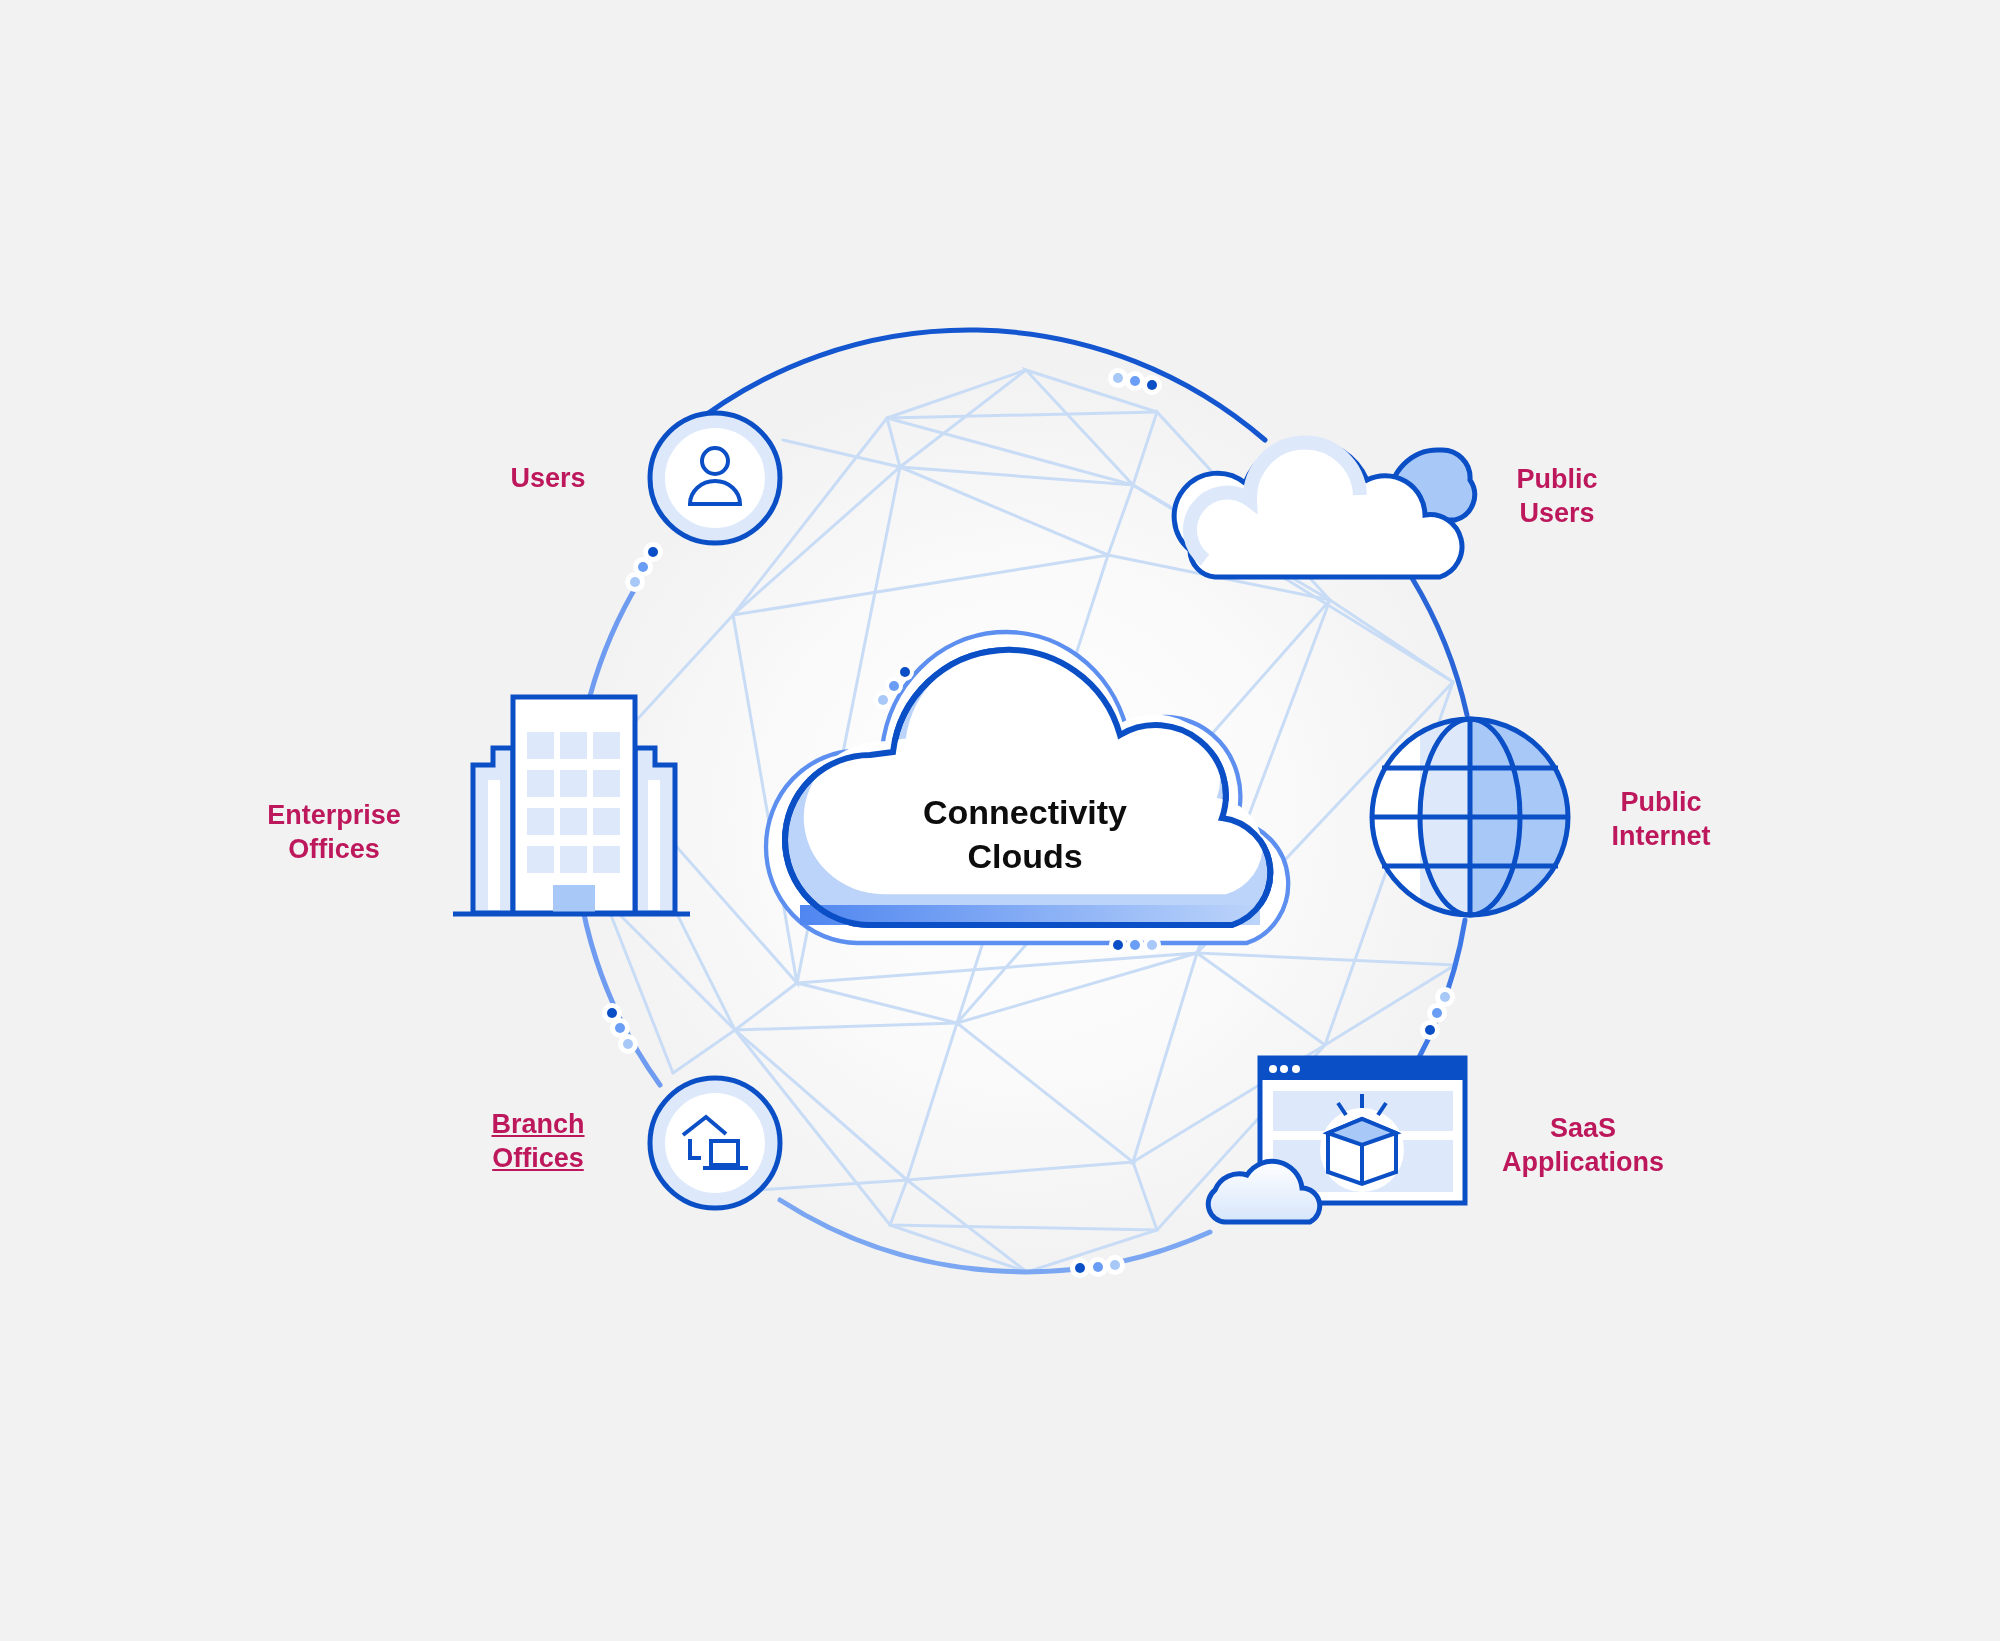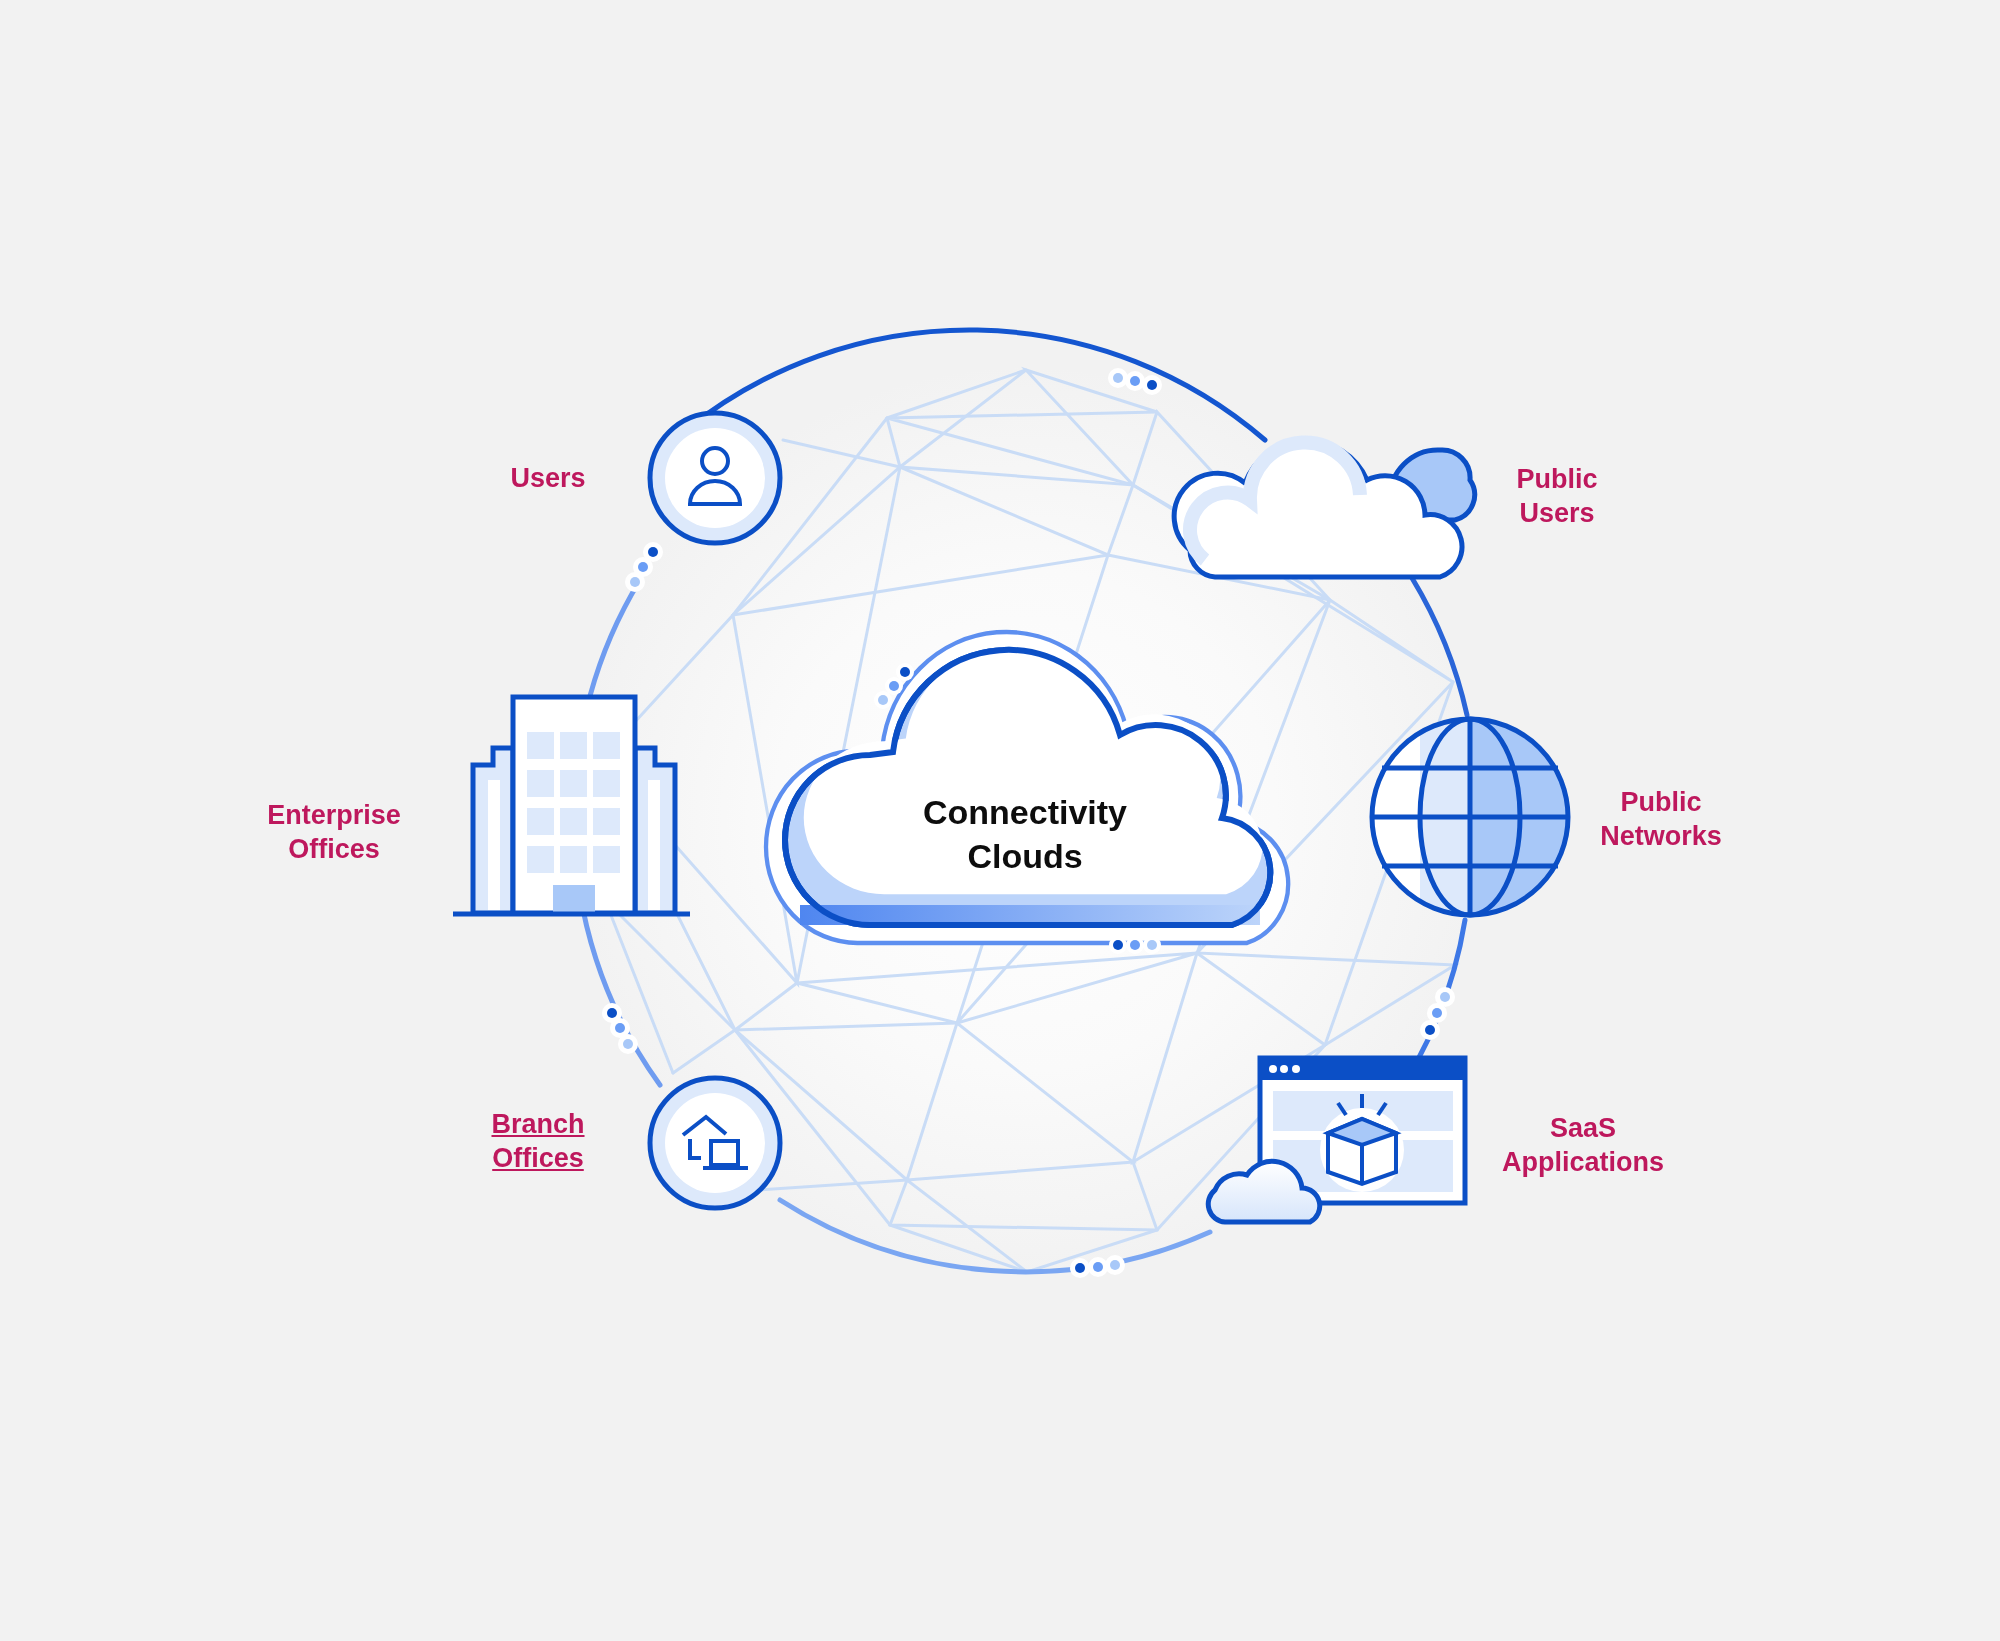--- a/index.html
+++ b/index.html
@@ -242,21 +242,21 @@
   <span>Users</span>
 </div>
 
 <div class="label" style="left:334px; top:832px;">
   <span>Enterprise</span>
   <span>Offices</span>
 </div>
 
 <div class="label" style="left:1661px; top:819px;">
   <span>Public</span>
-  <span>Networks</span>
+  <span>Internet</span>
 </div>
 
 <div class="label" style="left:538px; top:1141px;text-decoration:underline;">
   <span>Branch</span>
   <span>Offices</span>
 </div>
 
 <div class="label" style="left:1583px; top:1145px;">
   <span>SaaS</span>
   <span>Applications</span>

